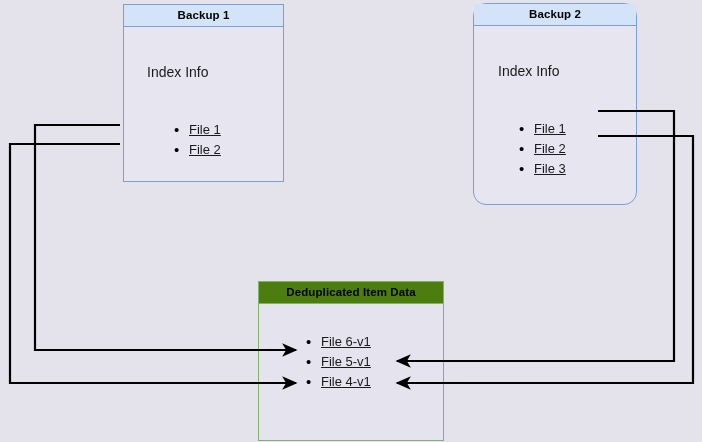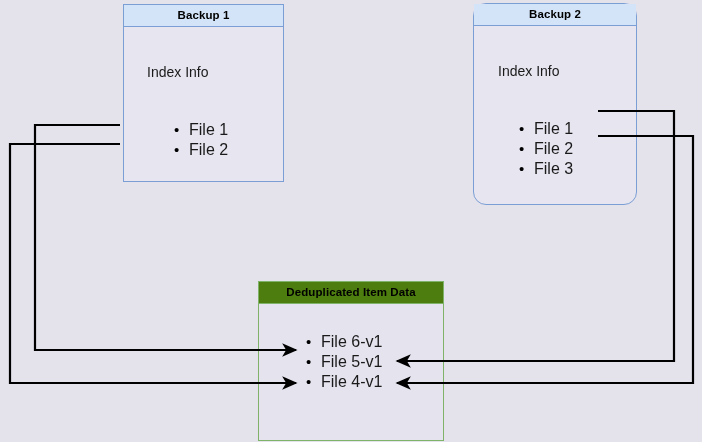--- a/index.html
+++ b/index.html
@@ -72,25 +72,26 @@
     white-space: nowrap;
   }
   .bullet-list {
     position: absolute;
     margin: 0;
     padding: 0;
     list-style: none;
   }
   .bullet-list li {
     position: relative;
-    font-size: 16px;
+    font-size: 13px;
     line-height: 20px;
     color: #1a1a1a;
     white-space: nowrap;
     padding-left: 15px;
+    text-decoration: underline;
   }
   .bullet-list li::before {
     content: "\2022";
     position: absolute;
     left: 0;
     top: -0.5px;
     font-size: 15px;
     color: #000000;
   }
 </style>

